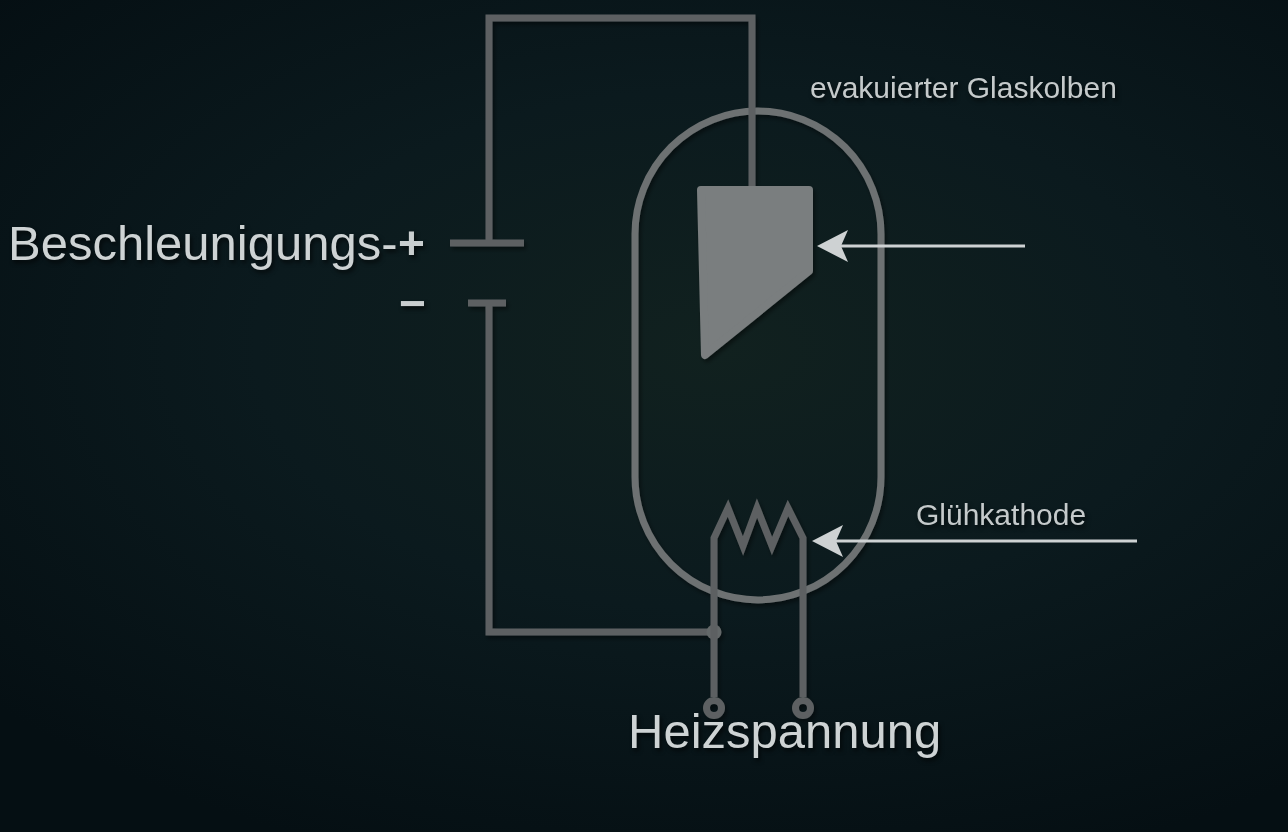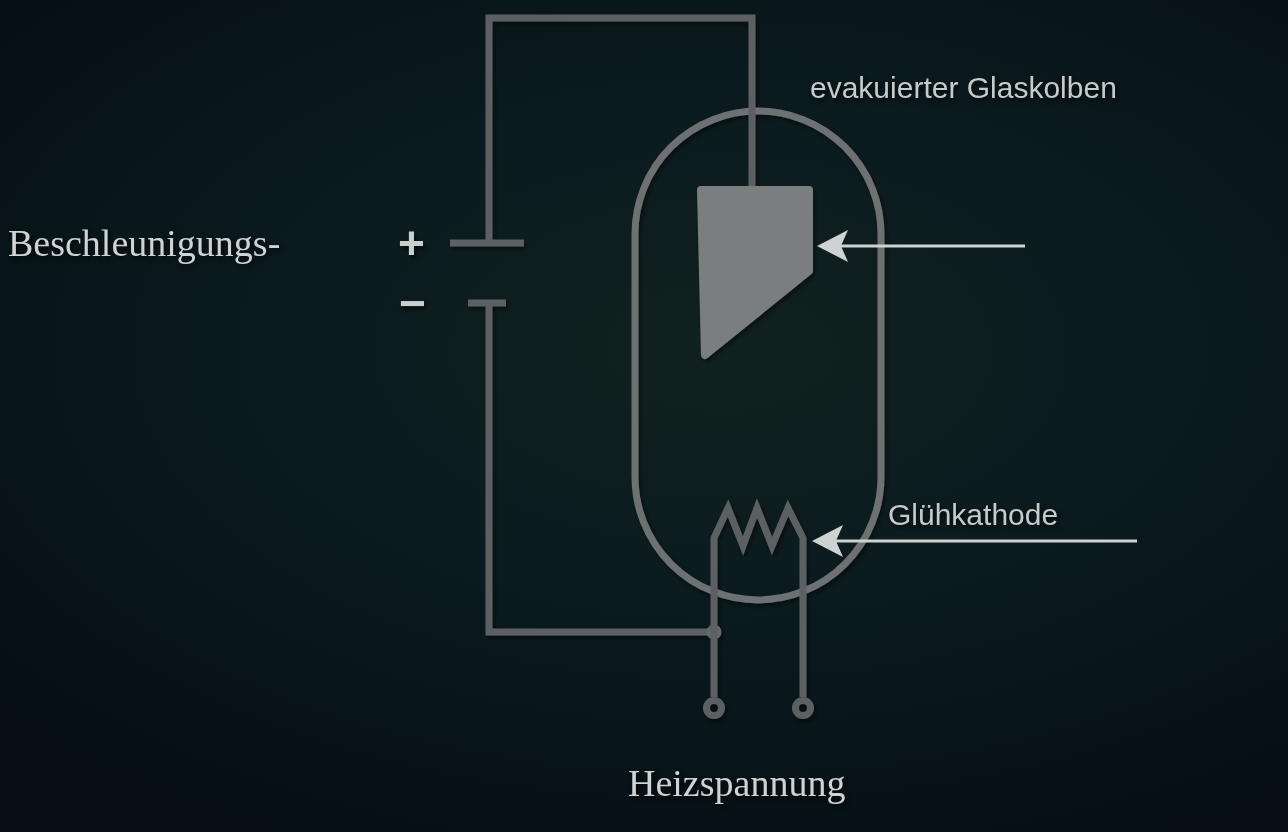--- a/index.html
+++ b/index.html
@@ -20,22 +20,22 @@
     left: 0;
     top: 0;
   }
   .label {
     position: absolute;
     white-space: nowrap;
     text-shadow: 2px 3px 4px rgba(0,0,0,0.6);
     user-select: none;
   }
   .serif-label {
-    font-family: Liberation Serif, serif;
-    font-size: 38px;
+    font-family: Liberation Sans, sans-serif;
+    font-size: 49px;
     line-height: 62px;
   }
   .sans-label {
     font-family: Liberation Sans, sans-serif;
     font-size: 30px;
     line-height: 44px;
     text-align: center;
   }
   .sign-label {
     font-family: "Liberation Sans", sans-serif;
@@ -91,17 +91,17 @@
   <div class="label serif-label" style="left: 8px; top: 212px; color: rgb(206, 211, 212);">
     <div>Beschleunigungs-</div>
   </div>
 
   <div class="label sign-label" style="left: 398px; top: 216px; color: rgb(201, 206, 207);">+</div>
   <div class="label sign-label" style="left: 399px; top: 276px; color: rgb(201, 206, 207);">−</div>
 
   <div class="label sans-label" style="left: 810px; top: 66px; color: rgb(197, 202, 203);">evakuierter Glaskolben</div>
 
 
-  <div class="label sans-label" style="left: 888px; top: 493px; color: rgb(197, 202, 203);">Glühkathode</div>
+  <div class="label sans-label" style="left: 916px; top: 493px; color: rgb(197, 202, 203);">Glühkathode</div>
 
-  <div class="label serif-label" style="left: 628px; top: 752px; color: rgb(206, 211, 212);">Heizspannung</div>
+  <div class="label serif-label" style="left: 628px; top: 700px; color: rgb(206, 211, 212);">Heizspannung</div>
 
 </div>
 
 </body></html>

